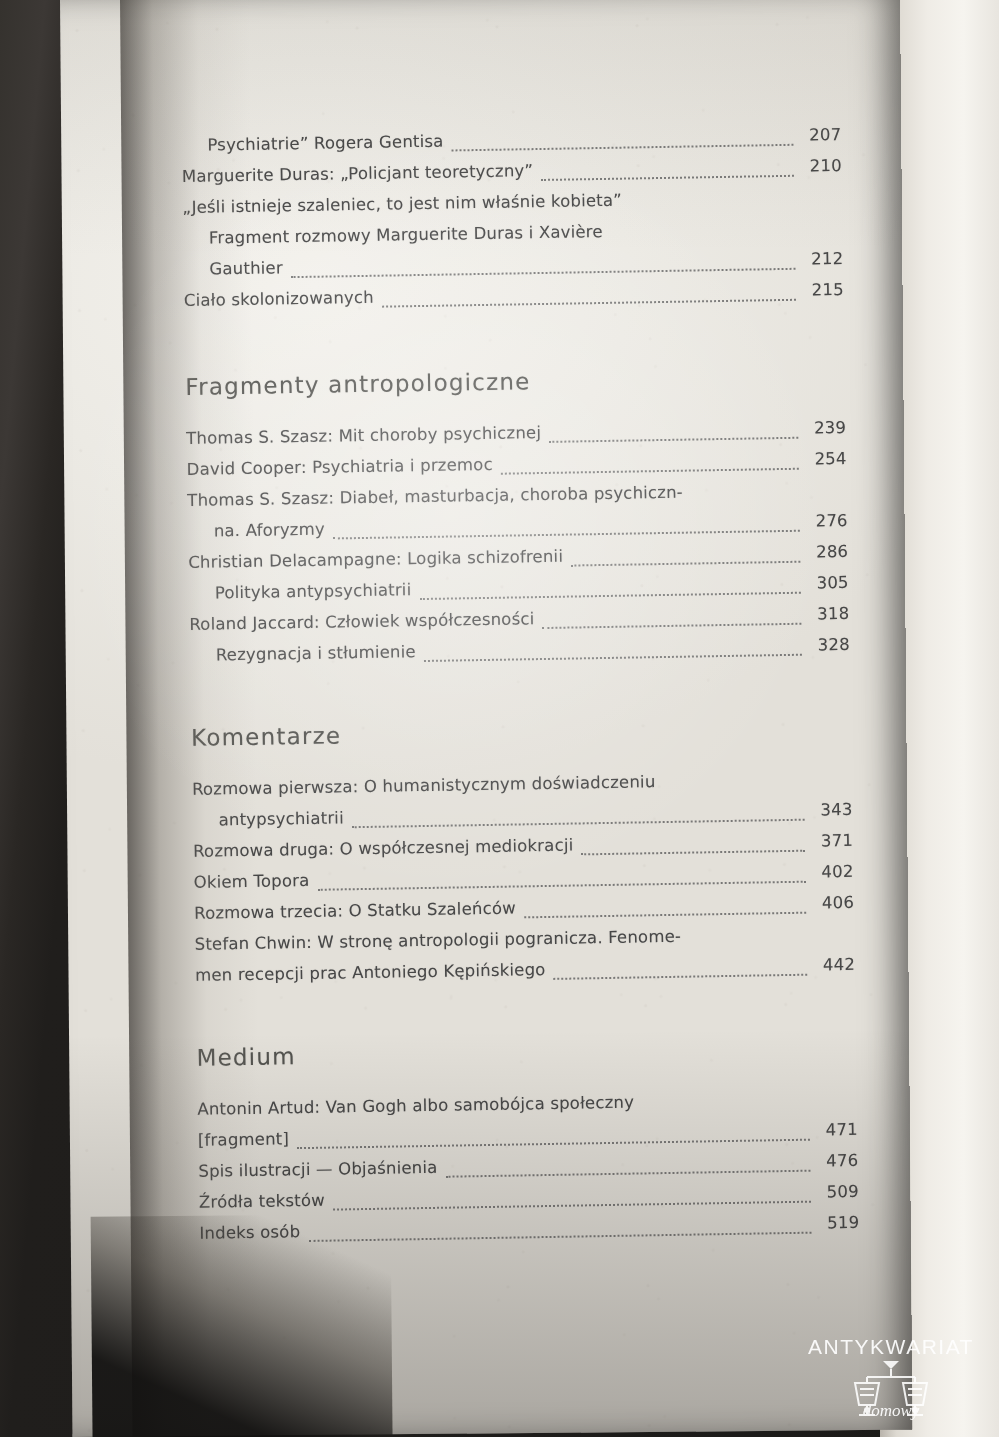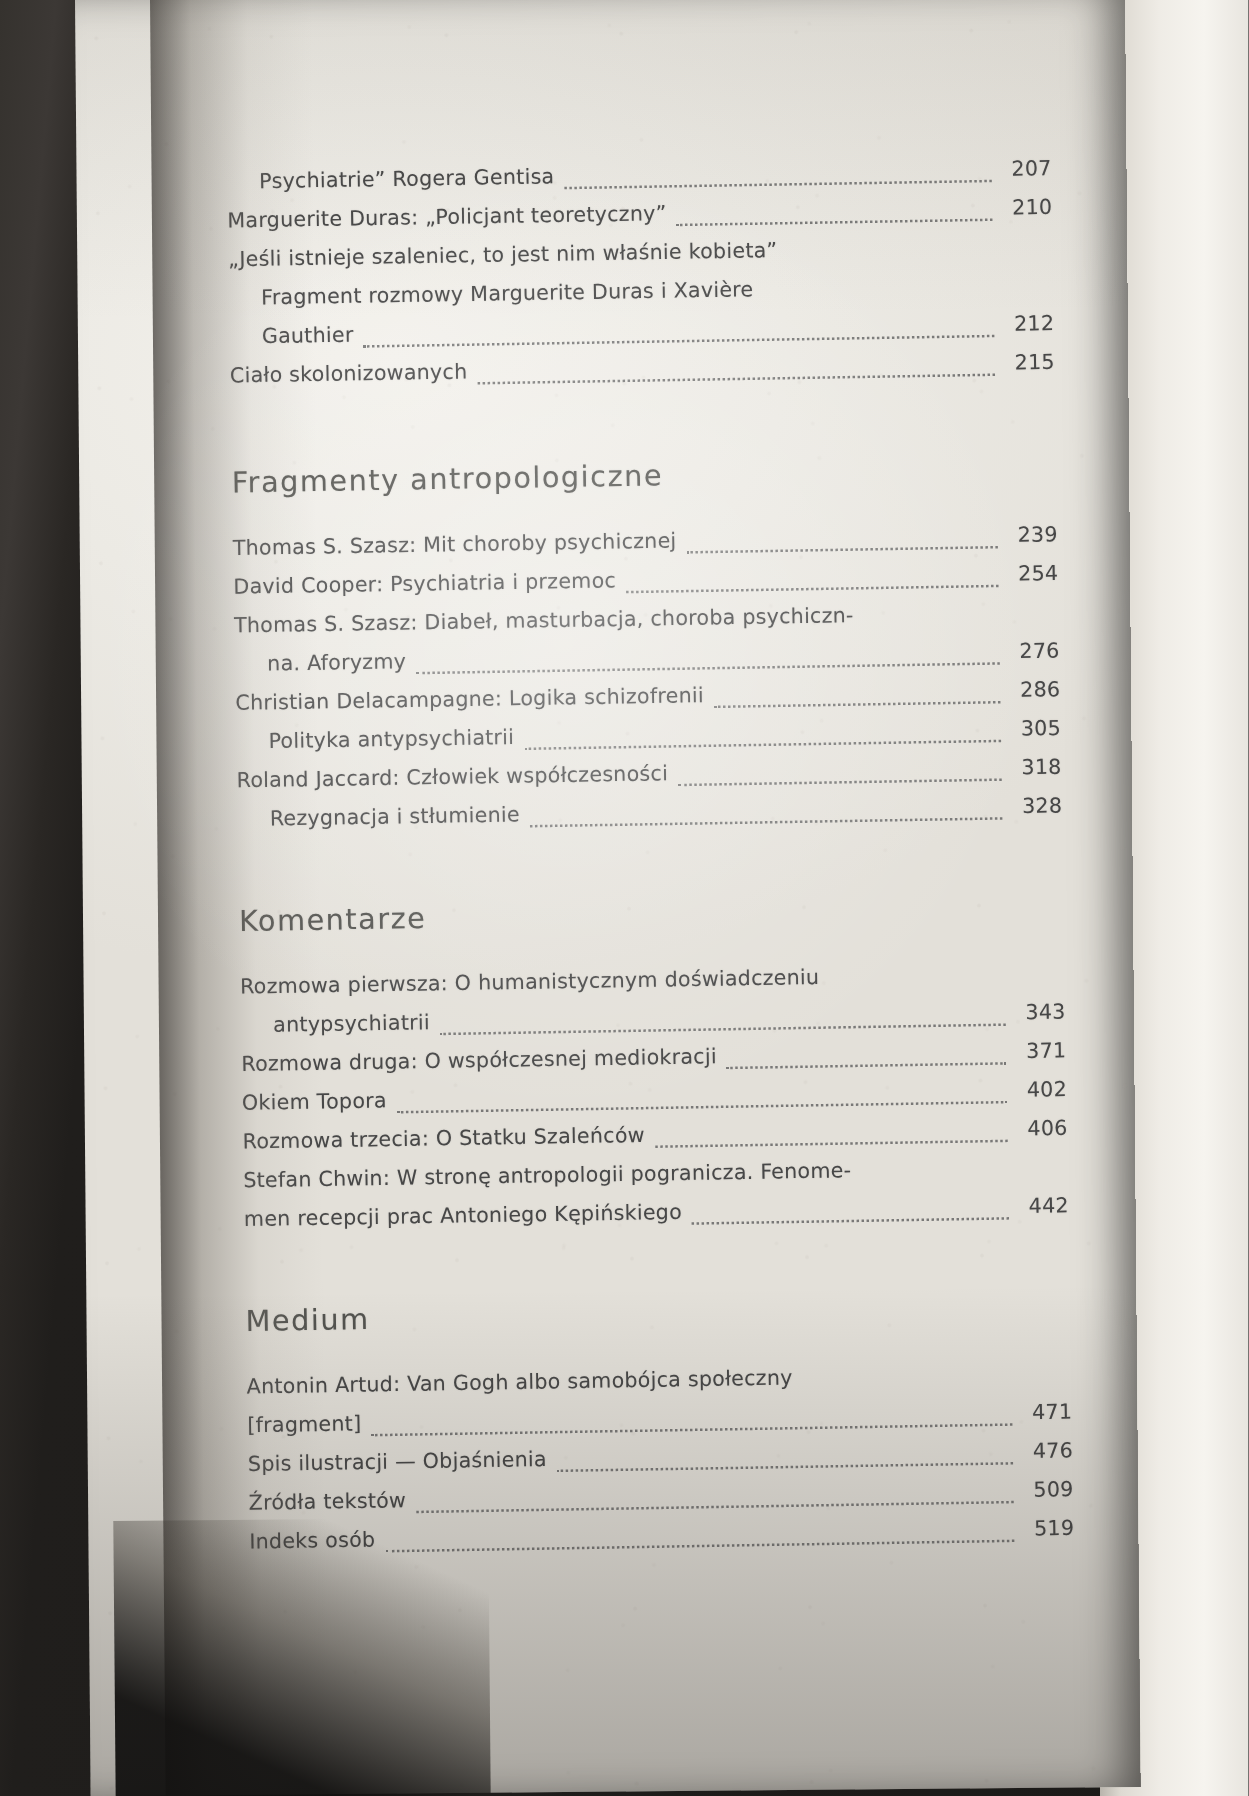--- a/index.html
+++ b/index.html
@@ -334,13 +334,32 @@
             </div>
           </div>
         </div>
     </div>
 
     <div class="gutter"></div>
     <div class="page-light"></div>
     <div class="fold-bottom"></div>
   </div>
 
+  <div class="watermark">
+    <div class="wm-top">ANTYKWARIAT</div>
+    <svg class="lamps" viewBox="0 0 96 62" aria-hidden="true">
+      <polygon points="40,0 56,0 48,8" fill="#ffffff"></polygon>
+      <g fill="none" stroke="#ffffff" stroke-width="2">
+        <path d="M48 8 L48 16 M48 16 L24 16 M48 16 L72 16"></path>
+        <path d="M24 16 L24 22 M72 16 L72 22"></path>
+        <path d="M12 22 L36 22 L32 44 L16 44 Z"></path>
+        <path d="M60 22 L84 22 L80 44 L64 44 Z"></path>
+        <path d="M24 44 L24 54 M72 44 L72 54"></path>
+        <path d="M16 54 L32 54 M64 54 L80 54"></path>
+        <path d="M17 28 L31 28 M65 28 L79 28"></path>
+        <path d="M17 34 L31 34 M65 34 L79 34"></path>
+      </g>
+      <circle cx="24" cy="49" r="3" fill="#ffffff"></circle>
+      <circle cx="72" cy="49" r="3" fill="#ffffff"></circle>
+    </svg>
+    <div class="wm-bottom">domowy</div>
+  </div>
 </div>
 
 </body></html>

